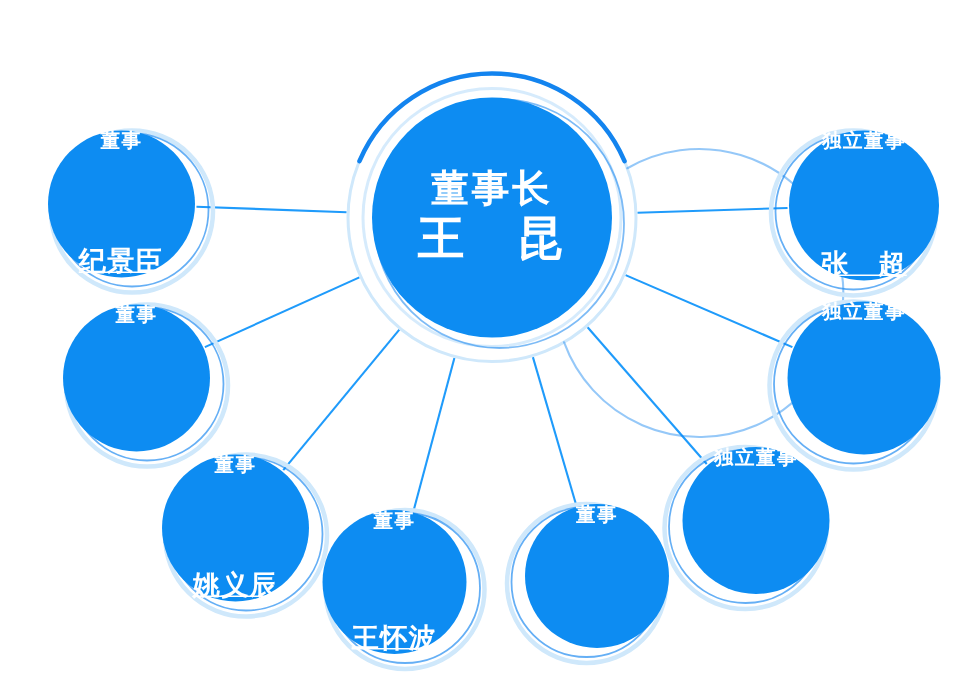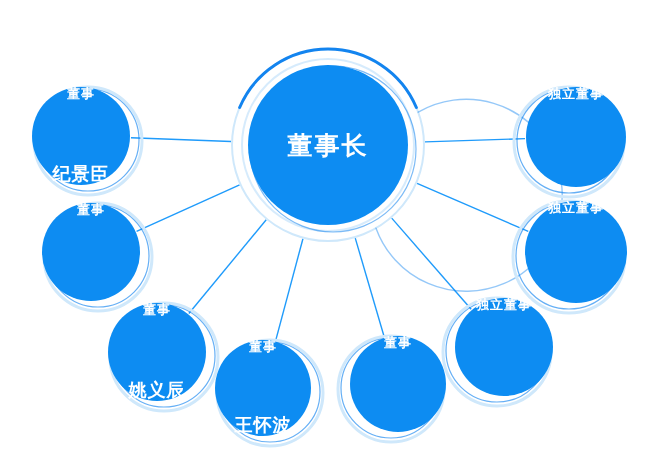--- a/index.html
+++ b/index.html
@@ -76,20 +76,21 @@
     line-height: 1.15;
     white-space: nowrap;
   }
   .node-name {
     font-size: 18px;
     font-weight: bold;
     letter-spacing: 1px;
     line-height: 1.18;
     white-space: nowrap;
     margin-top: 1px;
+    text-decoration: underline;
   }
 </style>
 </head>
 <body>
 
 <div id="stage">
 
   <svg id="wires" viewBox="0 0 650 451" xmlns="http://www.w3.org/2000/svg">
       <line x1="231.06432809094656" y1="141.46793098307091" x2="130.96684119023374" y2="137.82065413243765" stroke="#1f9bfb" stroke-width="1.4"></line>
       <line x1="239.59253867149405" y1="184.913917139874" x2="136.57085635489997" y2="231.42581590728145" stroke="#1f9bfb" stroke-width="1.4"></line>
@@ -104,20 +105,21 @@
   <div class="center-node">
     <svg id="center-rings" style="position:absolute;left:0;top:0;width:650px;height:451px;pointer-events:none;" viewBox="0 0 650 451" xmlns="http://www.w3.org/2000/svg">
         <circle cx="328" cy="145" r="96" fill="none" stroke="#cfe8fb" stroke-width="2"></circle>
         <circle cx="328" cy="145" r="86" fill="none" stroke="#cfe8fb" stroke-width="2" stroke-opacity="0.85"></circle>
         <path d="M 239.6315340685657 107.48981166502975 A 96 96 0 0 1 416.36846593143423 107.48981166502963" fill="none" stroke="#1384ef" stroke-width="3" stroke-linecap="round"></path>
         <path d="M 418.2104915954472 112.16606624073582 A 96 96 0 1 1 376 228.1384387633061" fill="none" stroke="#1384ef" stroke-width="1.4" stroke-opacity="0.45" stroke-linecap="round"></path>
         <circle cx="333" cy="149" r="83" fill="none" stroke="#1384ef" stroke-width="1.2" stroke-opacity="0.55"></circle>
       </svg>
     <div class="center-fill" id="center-fill" style="left: 248px; top: 65px; width: 160px; height: 160px; background: rgb(13, 140, 242);">
       <div class="center-title">董事长</div>
+      <div class="center-name">王　昆</div>
     </div>
   </div>
 
   <div id="nodes-layer">
       <svg viewBox="0 0 650 451" style="position: absolute; left: 0px; top: 0px; width: 650px; height: 451px; pointer-events: none; z-index: 4;">
         <circle cx="88" cy="141" r="54" fill="none" stroke="#cfe8fb" stroke-width="3"></circle>
         <circle cx="88" cy="140" r="51" fill="none" stroke="#1384ef" stroke-width="1.2" stroke-opacity="0.65"></circle>
       </svg>
       <div class="node" style="left: 32px; top: 87px; width: 98px; height: 98px; background: rgb(13, 140, 242);">
         <div class="node-title">董事</div>
@@ -166,16 +168,17 @@
       </svg>
       <div class="node" style="left: 525px; top: 201px; width: 102px; height: 102px; background: rgb(13, 140, 242);">
         <div class="node-title" style="font-size: 13px;">独立董事</div>
       </div>
       <svg viewBox="0 0 650 451" style="position: absolute; left: 0px; top: 0px; width: 650px; height: 451px; pointer-events: none; z-index: 4;">
         <circle cx="569" cy="142" r="55" fill="none" stroke="#cfe8fb" stroke-width="3"></circle>
         <circle cx="569" cy="141" r="52" fill="none" stroke="#1384ef" stroke-width="1.2" stroke-opacity="0.65"></circle>
       </svg>
       <div class="node" style="left: 526px; top: 87px; width: 100px; height: 100px; background: rgb(13, 140, 242);">
         <div class="node-title" style="font-size: 13px;">独立董事</div>
+        <div class="node-name">张　超</div>
       </div>
     </div>
 
 </div>
 
 </body></html>

